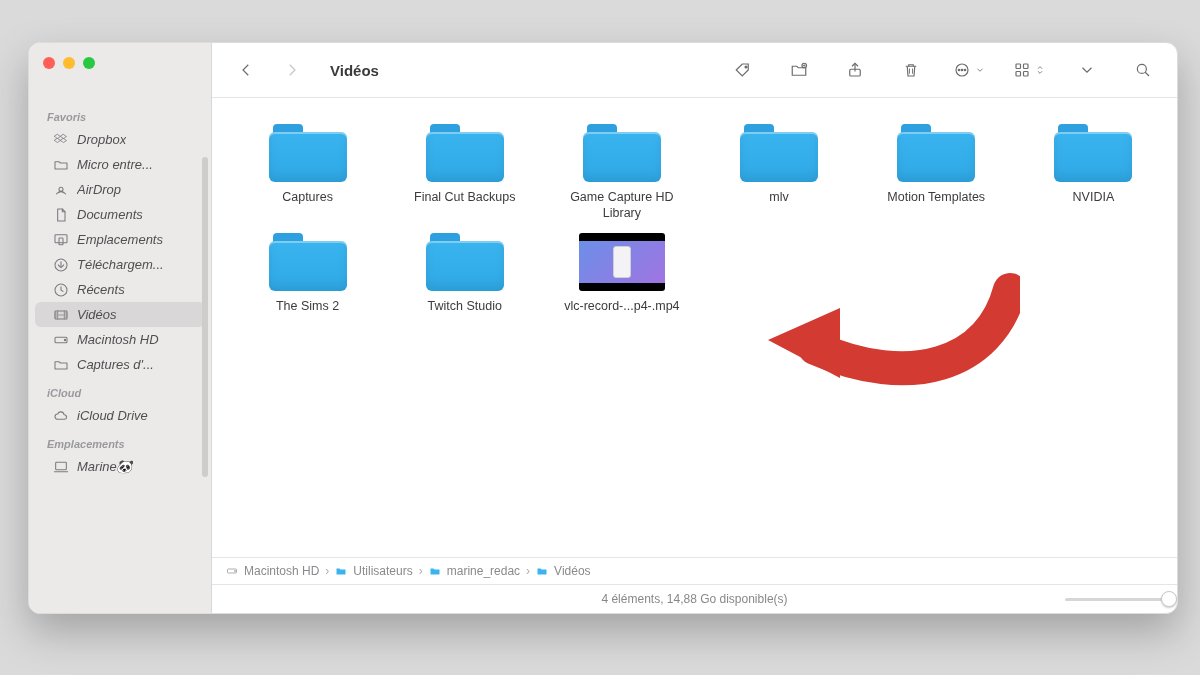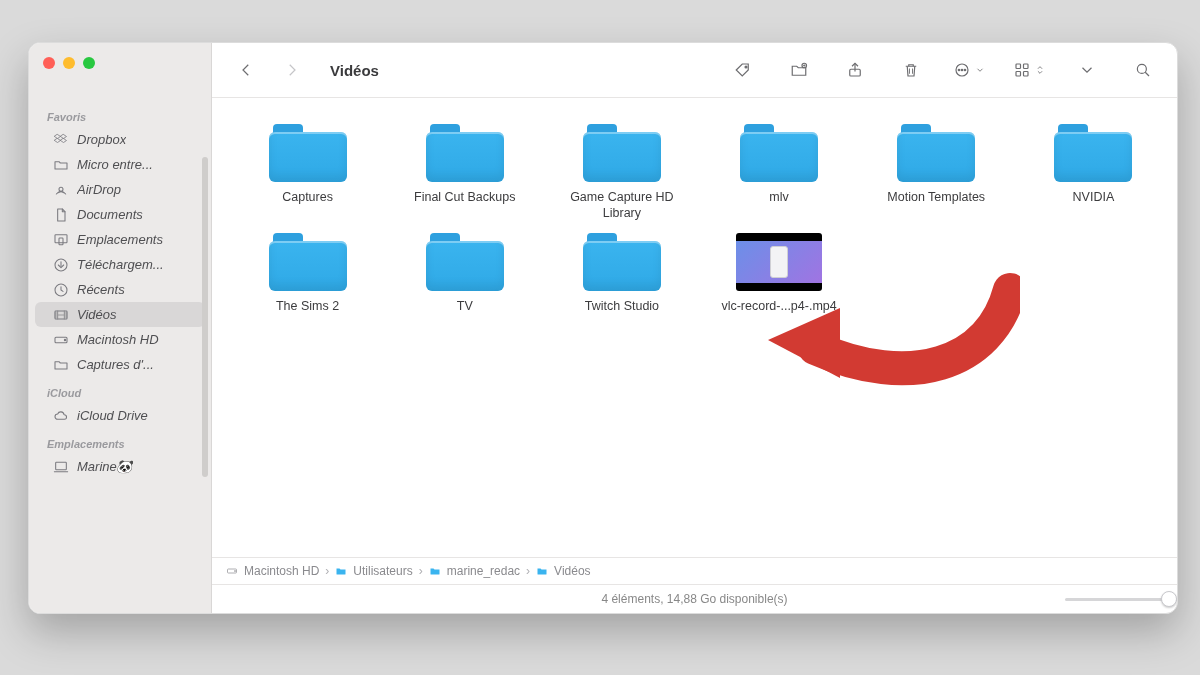--- a/index.html
+++ b/index.html
@@ -349,24 +349,20 @@
             <div class="item">
               <div class="folder"></div>
               <div class="name">NVIDIA</div>
             </div>
             <div class="item">
               <div class="folder"></div>
               <div class="name">The Sims 2</div>
             </div>
             <div class="item">
               <div class="folder"></div>
-              <div class="name">TV</div>
-            </div>
-            <div class="item">
-              <div class="folder"></div>
               <div class="name">Twitch Studio</div>
             </div>
             <div class="item">
               <div class="video-thumb">
                 <div class="inner">
                   <div class="phone"></div>
                 </div>
               </div>
               <div class="name">vlc-record-...p4-.mp4</div>
             </div>

